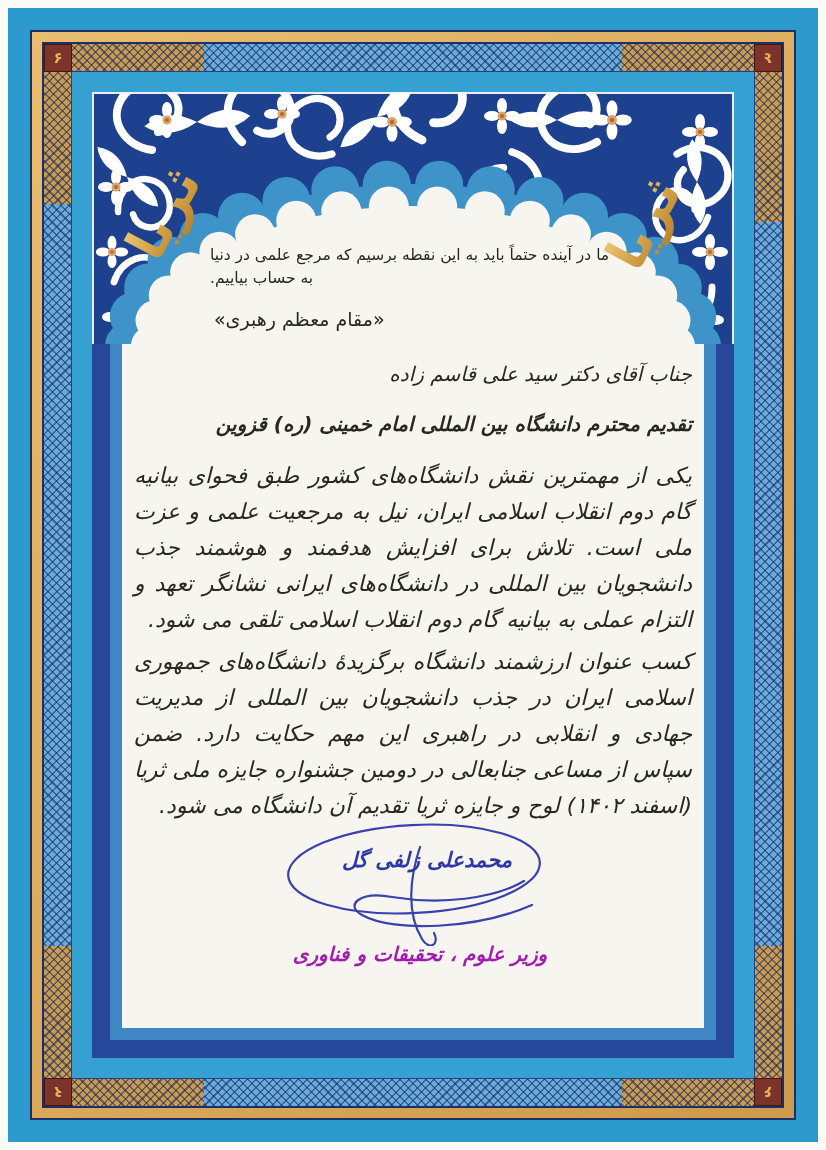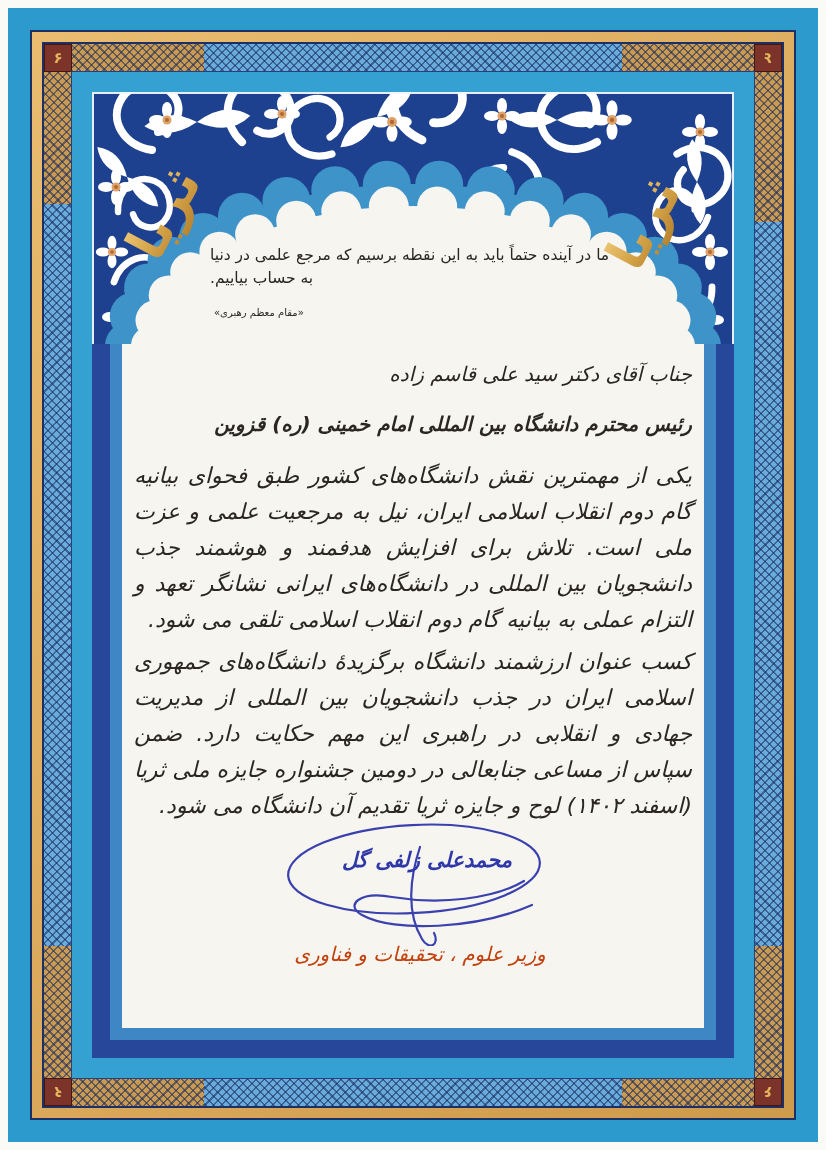--- a/index.html
+++ b/index.html
@@ -34,31 +34,31 @@
   .inner{position:absolute;inset:92px;background:#F6F5F0;}
   .top-panel{position:absolute;top:0;left:0;right:0;height:252px;background:#1E418F;}
   .top-panel svg{position:absolute;inset:0;}
   .panel-edge{position:absolute;inset:0;border:2px solid rgba(240,247,253,.95);border-bottom:none;pointer-events:none;}
   .lower-frame{position:absolute;left:0;right:0;top:252px;bottom:0;border:18px solid #27479B;border-top:none;box-sizing:border-box;}
   .lower-frame-inner{position:absolute;inset:0;border:12px solid #3F86C5;border-top:none;}
   .gold-cal{font-family:"DejaVu Sans",sans-serif;font-size:54px;font-weight:bold;fill:url(#goldg);}
   .content{position:absolute;inset:0;z-index:5;direction:rtl;color:#2A2722;}
   .quote{position:absolute;top:152px;left:118px;right:118px;font-size:15.5px;line-height:1.5;}
   .quote-line{text-align:left;margin:0;}
-  .quote-attr{text-align:left;margin:14px 0 0;font-size:10px;padding-left:4px;}
+  .quote-attr{text-align:left;margin:14px 0 0;font-size:19px;padding-left:4px;}
   .bodytext{position:absolute;top:252px;left:42px;right:42px;font-style:italic;}
   .salutation{margin:18px 0 0;font-size:20px;font-weight:normal;}
   .position-line{margin:26px 0 0;font-size:20px;font-weight:bold;}
   .para{margin:22px 0 0;font-size:22px;line-height:36px;text-align:justify;}
   .para + .para{margin-top:6px;}
   .sig{position:absolute;left:190px;top:722px;width:280px;height:132px;}
   .ink{stroke:#3A41AF;stroke-width:2.2;fill:none;stroke-linecap:round;}
   .sig-name{font-family:"DejaVu Sans",sans-serif;font-size:21px;font-weight:bold;font-style:italic;fill:#2F38A8;}
   .minister{position:absolute;top:850px;left:158px;width:340px;text-align:center;
-    font-size:20px;font-weight:normal;font-style:italic;color:#c2410c;}
+    font-size:20px;font-weight:bold;font-style:italic;color:#a21caf;}
 </style>
 </head>
 <body>
 
 <div class="page">
 
   <div class="layer l-cyan1"></div>
   <div class="layer l-line1"></div>
   <div class="layer l-gold"></div>
   <div class="layer l-line2"></div>
@@ -201,21 +201,21 @@
 
     <div class="content">
 
       <div class="quote">
         <p class="quote-line">ما در آینده حتماً باید به این نقطه برسیم که مرجع علمی در دنیا به حساب بیاییم.</p>
         <p class="quote-attr">«مقام معظم رهبری»</p>
       </div>
 
       <div class="bodytext">
         <p class="salutation">جناب آقای دکتر سید علی قاسم زاده</p>
-        <p class="position-line">رئیس محترم دانشگاه بین المللی امام خمینی (ره) قزوین</p>
+        <p class="position-line">تقدیم محترم دانشگاه بین المللی امام خمینی (ره) قزوین</p>
         <p class="para">یکی از مهمترین نقش دانشگاه‌های کشور طبق فحوای بیانیه گام دوم انقلاب اسلامی ایران، نیل به مرجعیت علمی و عزت ملی است. تلاش برای افزایش هدفمند و هوشمند جذب دانشجویان بین المللی در دانشگاه‌های ایرانی نشانگر تعهد و التزام عملی به بیانیه گام دوم انقلاب اسلامی تلقی می شود.</p>
         <p class="para">کسب عنوان ارزشمند دانشگاه برگزیدهٔ دانشگاه‌های جمهوری اسلامی ایران در جذب دانشجویان بین المللی از مدیریت جهادی و انقلابی در راهبری این مهم حکایت دارد. ضمن سپاس از مساعی جنابعالی در دومین جشنواره جایزه ملی ثریا (اسفند ۱۴۰۲) لوح و جایزه ثریا تقدیم آن دانشگاه می شود.</p>
       </div>
 
       <svg class="sig" viewBox="0 0 280 130">
         <ellipse class="ink" cx="132" cy="54" rx="126" ry="44" transform="rotate(-3 132 54)"></ellipse>
         <path class="ink" d="M250,90 C195,114 112,118 80,100 C62,90 78,76 110,82 C158,90 212,84 242,66"></path>
         <path class="ink" d="M138,32 C128,62 124,98 140,124 C147,136 158,130 152,118"></path>
         <text class="sig-name" x="145" y="52" text-anchor="middle" direction="rtl">محمدعلی زلفی گل</text>
       </svg>

